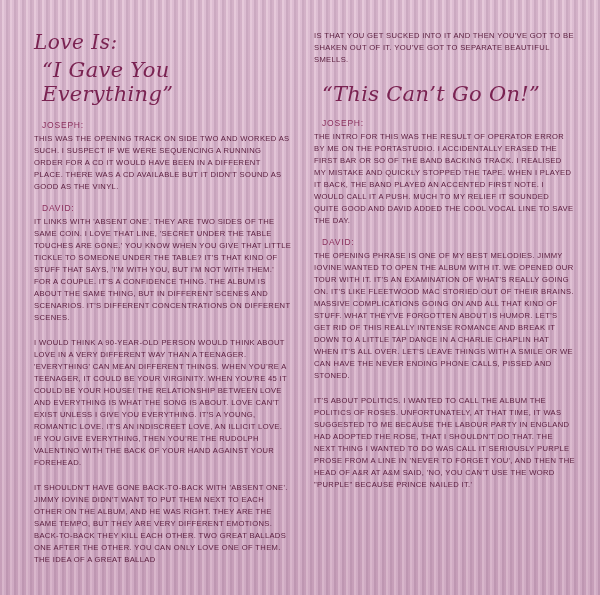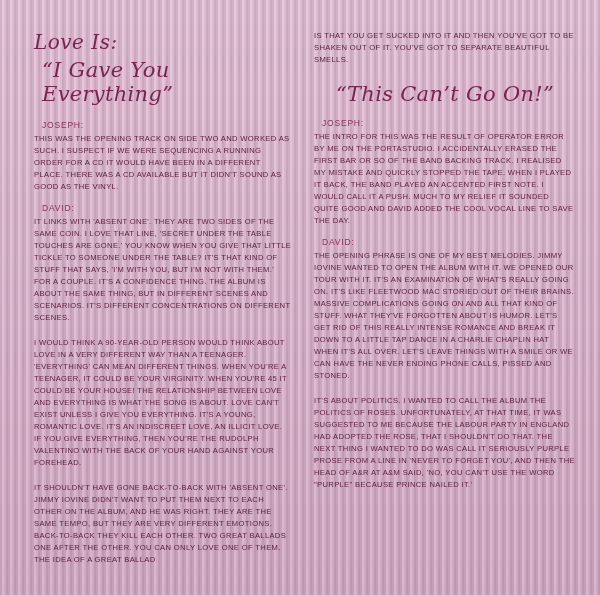--- a/index.html
+++ b/index.html
@@ -72,21 +72,20 @@
     letter-spacing: 0.3px;
     padding-left: 8px;
   }
   .title-right {
     font-family: "DejaVu Serif", serif;
     font-style: italic;
     font-size: 21px;
     color: #7a2352;
     letter-spacing: 0.3px;
     margin: 16px 0 12px 8px;
-    padding-left: 14px;
   }
   .speaker {
     font-family: "Liberation Sans", sans-serif;
     font-size: 8.5px;
     letter-spacing: 0.8px;
     color: #8a2e5c;
     margin: 10px 0 3px 8px;
     font-weight: normal;
   }
   p.body {

